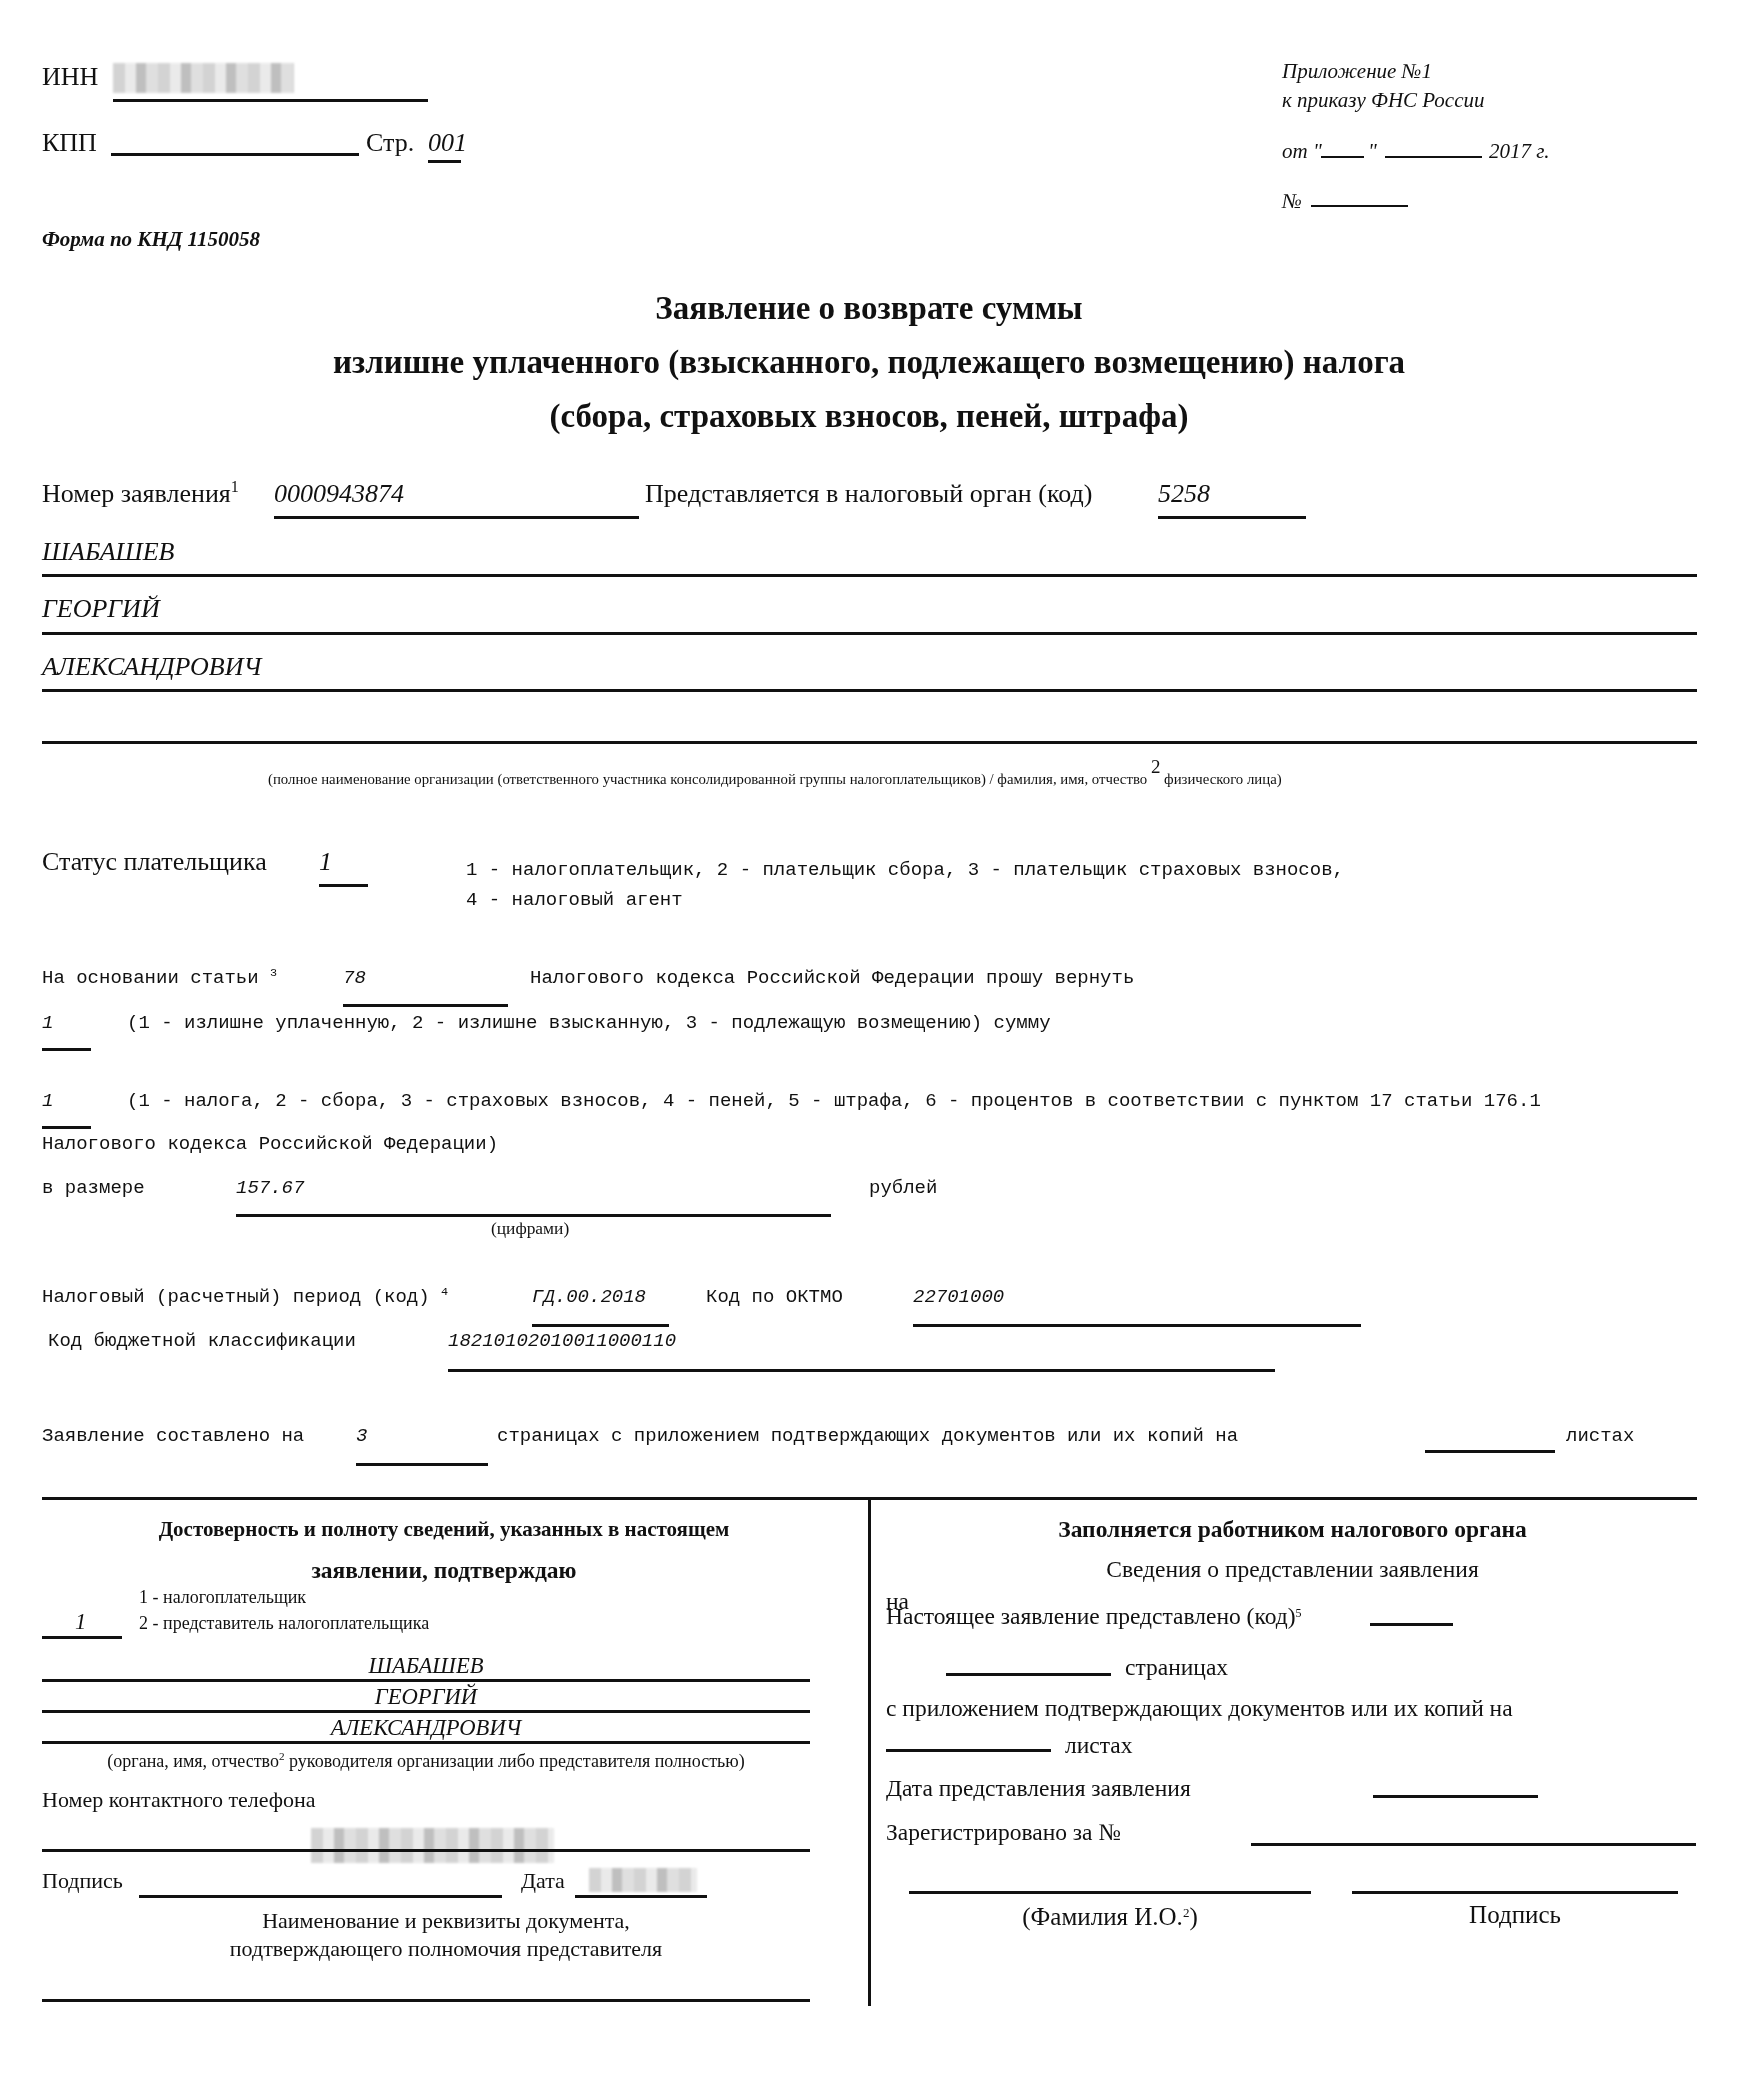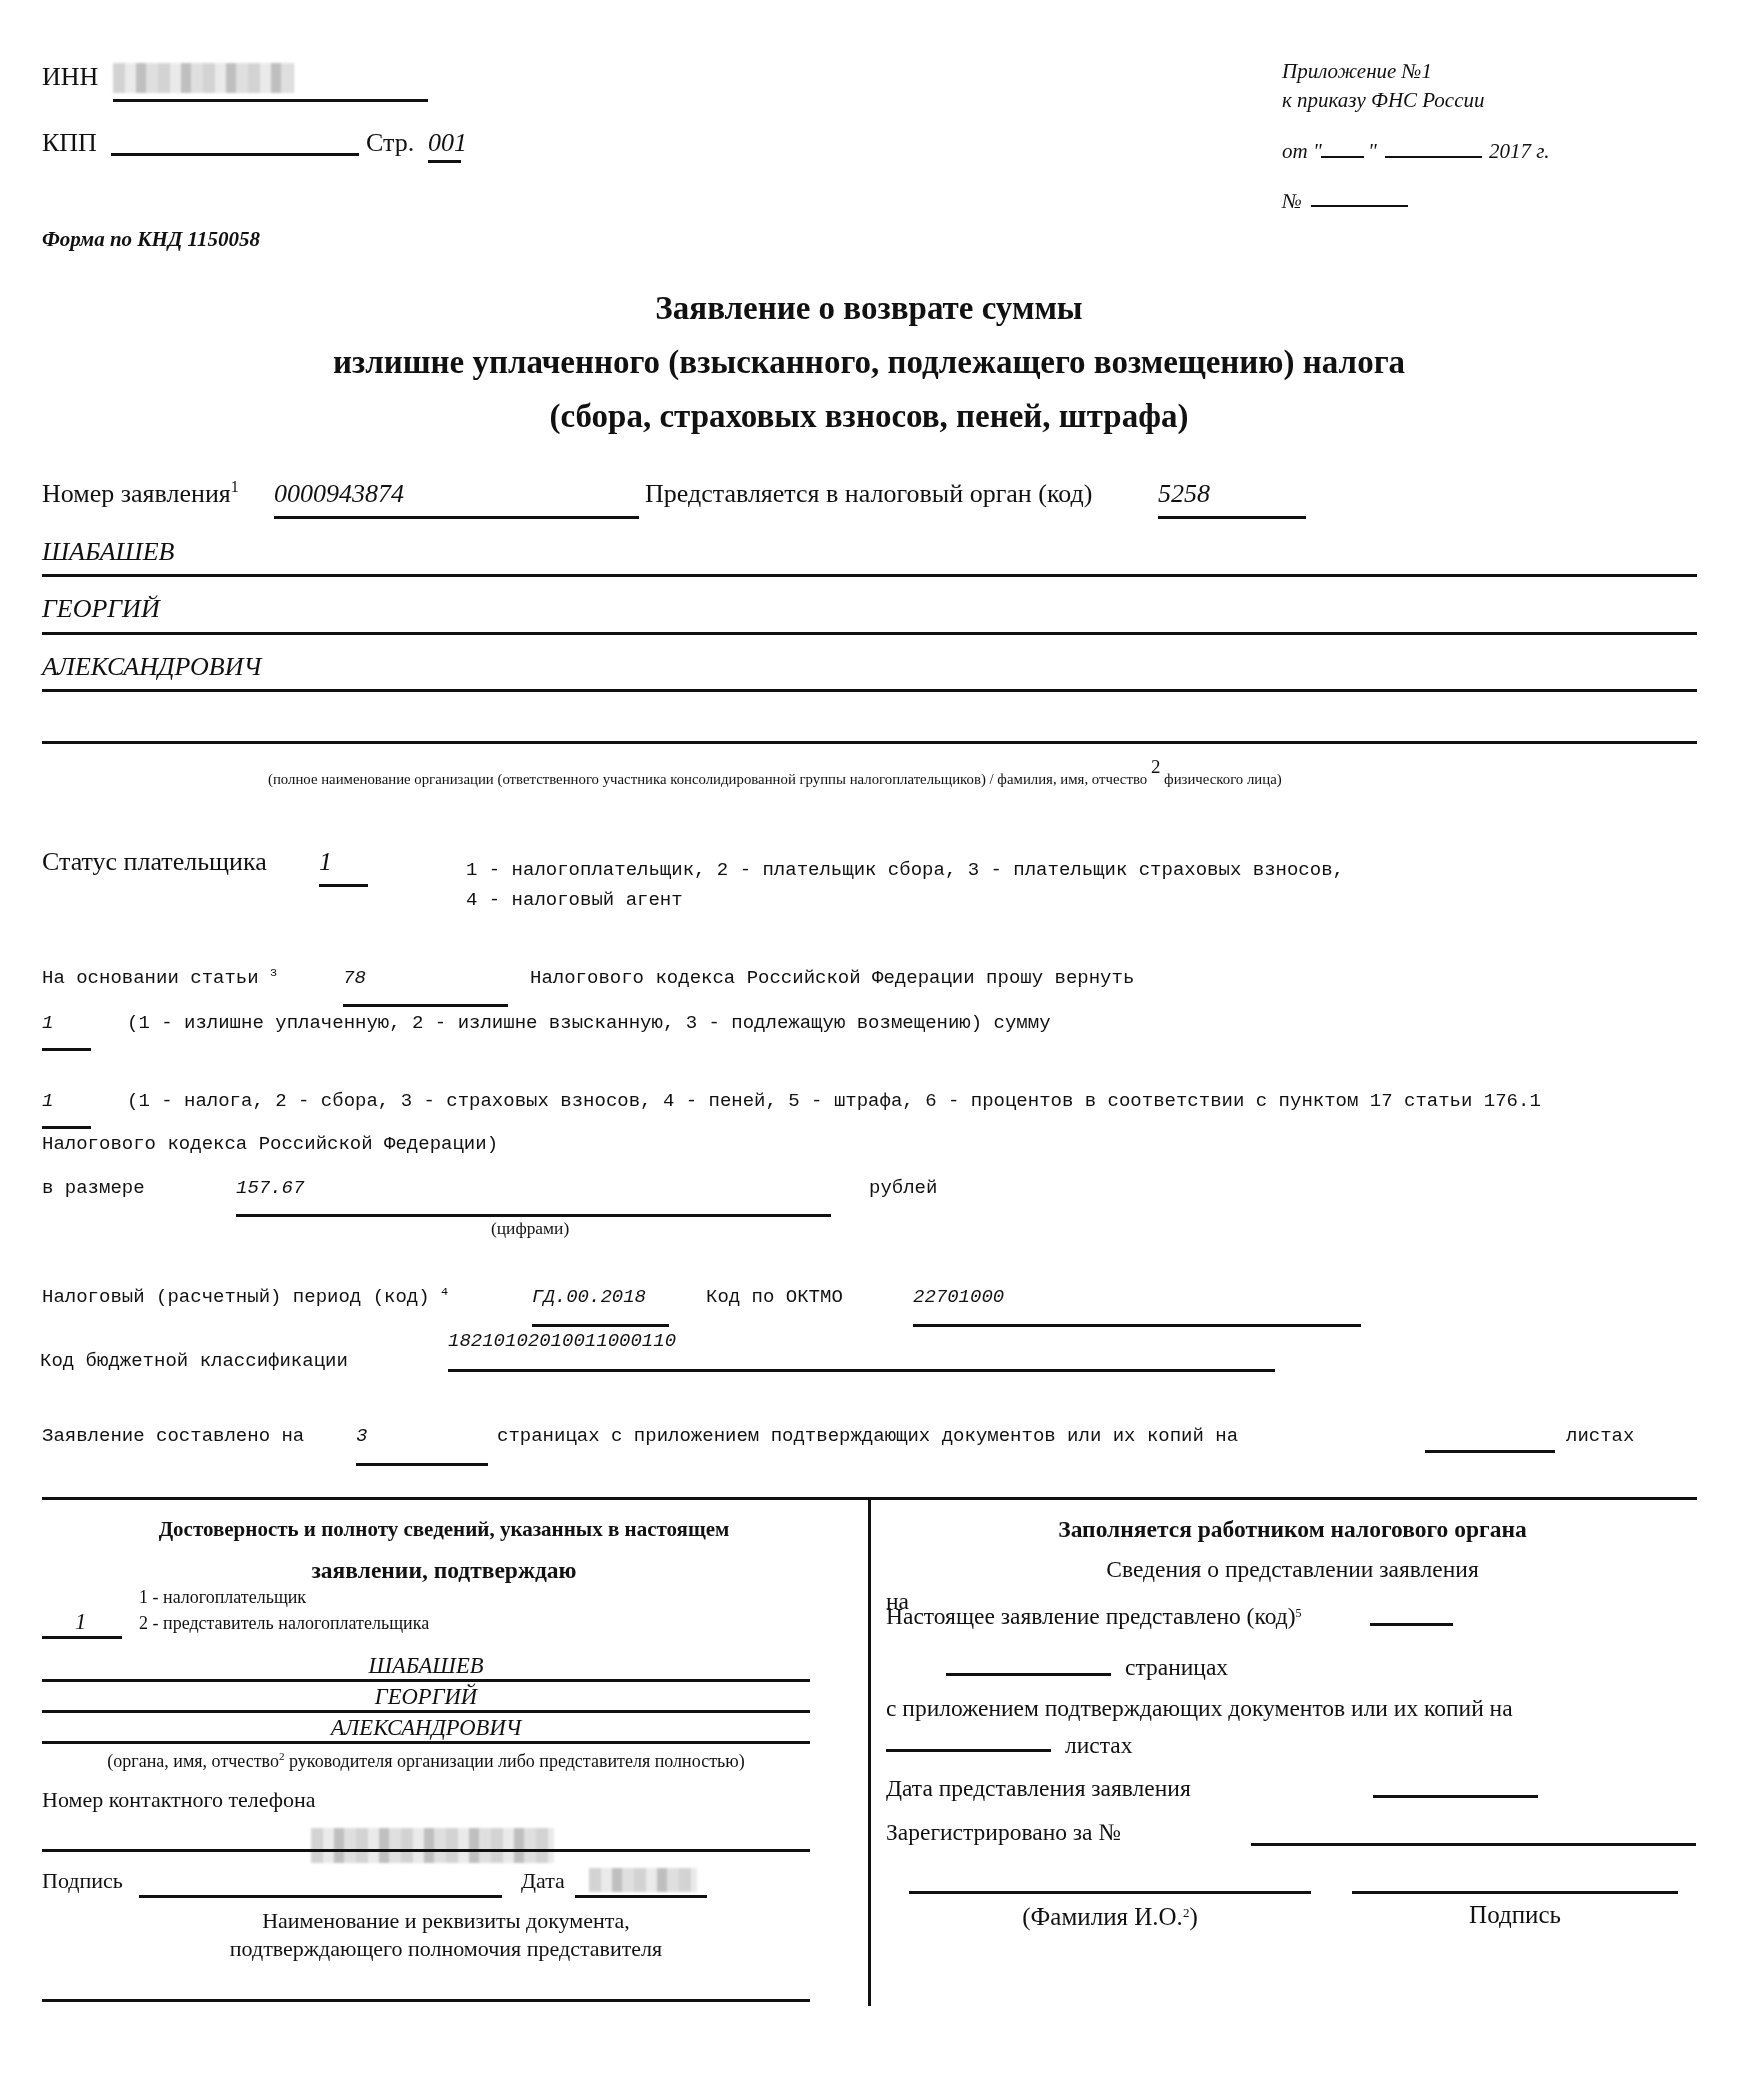--- a/index.html
+++ b/index.html
@@ -91,21 +91,21 @@
 <div class="abs xs" style="left:491px;top:1220px;font-size:17.4px;">(цифрами)</div>
 <div class="abs sans" style="left:869px;top:1177px;">рублей</div>
 
 <div class="abs sans" style="left:42px;top:1286px;"><span>Налоговый (расчетный) период (код)</span> <sup>4</sup></div>
 <div class="abs sans it" style="left:532px;top:1286px;">ГД.00.2018</div>
 <div class="line" style="left:532px;top:1324px;width:137px;"></div>
 <div class="abs sans" style="left:706px;top:1286px;">Код по ОКТМО</div>
 <div class="abs sans it" style="left:913px;top:1286px;">22701000</div>
 <div class="line" style="left:913px;top:1324px;width:448px;"></div>
 
-<div class="abs sans" style="left:40px;top:1330px;margin-top:20px;">Код бюджетной классификации</div>
+<div class="abs sans" style="left:48px;top:1330px;">Код бюджетной классификации</div>
 <div class="abs sans it" style="left:448px;top:1330px;">18210102010011000110</div>
 <div class="line" style="left:448px;top:1369px;width:827px;"></div>
 
 <div class="abs sans" style="left:42px;top:1425px;">Заявление составлено на</div>
 <div class="abs sans it" style="left:356px;top:1425px;">3</div>
 <div class="line" style="left:356px;top:1463px;width:132px;"></div>
 <div class="abs sans" style="left:497px;top:1425px;">страницах с приложением подтверждающих документов или их копий на</div>
 <div class="line" style="left:1425px;top:1450px;width:130px;"></div>
 <div class="abs sans" style="left:1566px;top:1425px;">листах</div>
 

